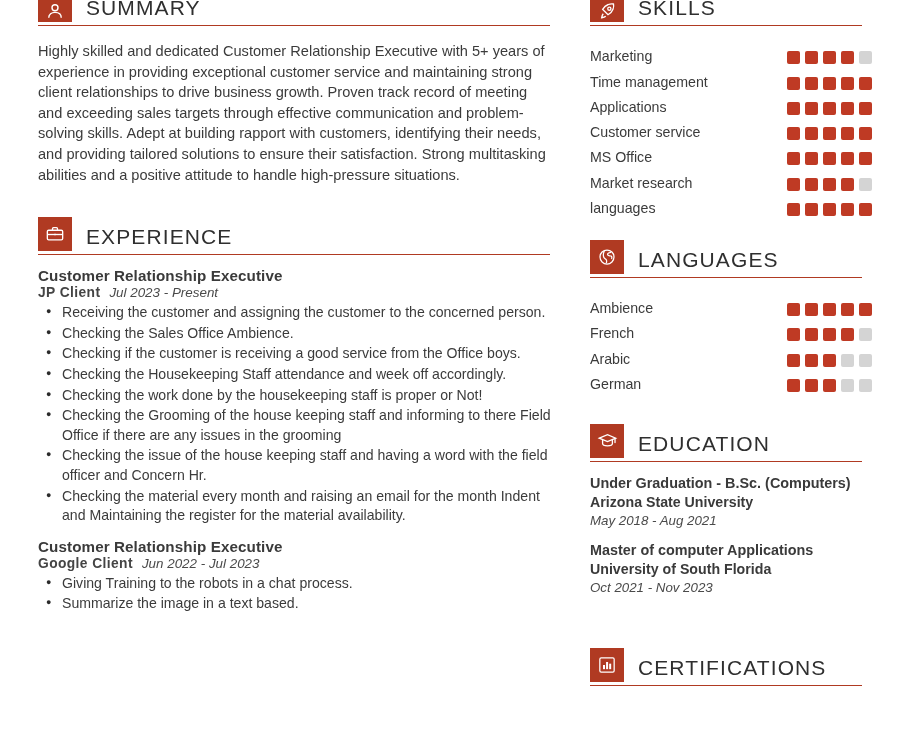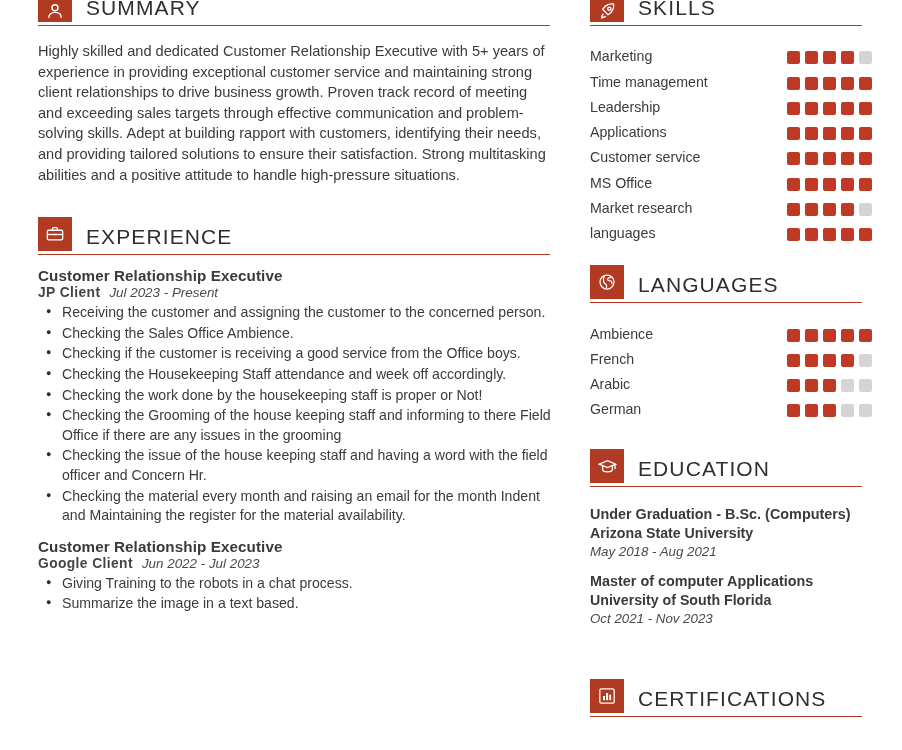--- a/index.html
+++ b/index.html
@@ -65,21 +65,21 @@
     height: 25.3px;
   }
   .rate-label { font-size: 14.2px; color: #3b3b3b; }
   .squares { display: flex; gap: 5px; }
   .sq { width: 13px; height: 13px; border-radius: 2px; background: #D4D4D4; }
   .sq.on { background: #BF3A24; }
 
   .lang-list .rate-row { height: 25.2px; }
 
   
-  .edu-list { margin-top: 18px; }
+  .edu-list { margin-top: 12px; }
   .edu-item { margin-bottom: 13px; }
   .edu-degree { font-size: 14.4px; font-weight: bold; color: #3a3a3a; line-height: 19px; }
   .edu-school { font-size: 14.2px; font-weight: bold; color: #3a3a3a; line-height: 19px; }
   .edu-dates { font-size: 13.3px; font-style: italic; color: #4a4a4a; margin-top: 1px; }
 
   .gap-sm { height: 20px; }
   .gap-md { height: 28px; }
   .gap-lg { height: 36px; }
 </style>
 </head>
@@ -176,30 +176,20 @@
           <span class="rate-label">Time management</span>
           <span class="squares">
             <span class="sq on"></span>
             <span class="sq on"></span>
             <span class="sq on"></span>
             <span class="sq on"></span>
             <span class="sq on"></span>
           </span>
         </div>
         <div class="rate-row">
-          <span class="rate-label">Leadership</span>
-          <span class="squares">
-            <span class="sq on"></span>
-            <span class="sq on"></span>
-            <span class="sq on"></span>
-            <span class="sq on"></span>
-            <span class="sq on"></span>
-          </span>
-        </div>
-        <div class="rate-row">
           <span class="rate-label">Applications</span>
           <span class="squares">
             <span class="sq on"></span>
             <span class="sq on"></span>
             <span class="sq on"></span>
             <span class="sq on"></span>
             <span class="sq on"></span>
           </span>
         </div>
         <div class="rate-row">

